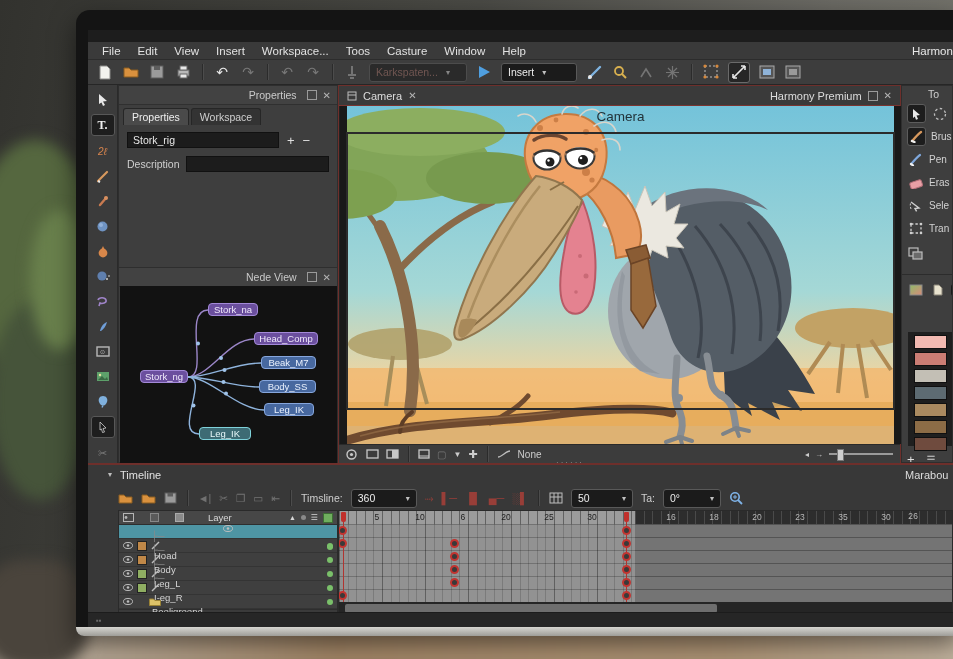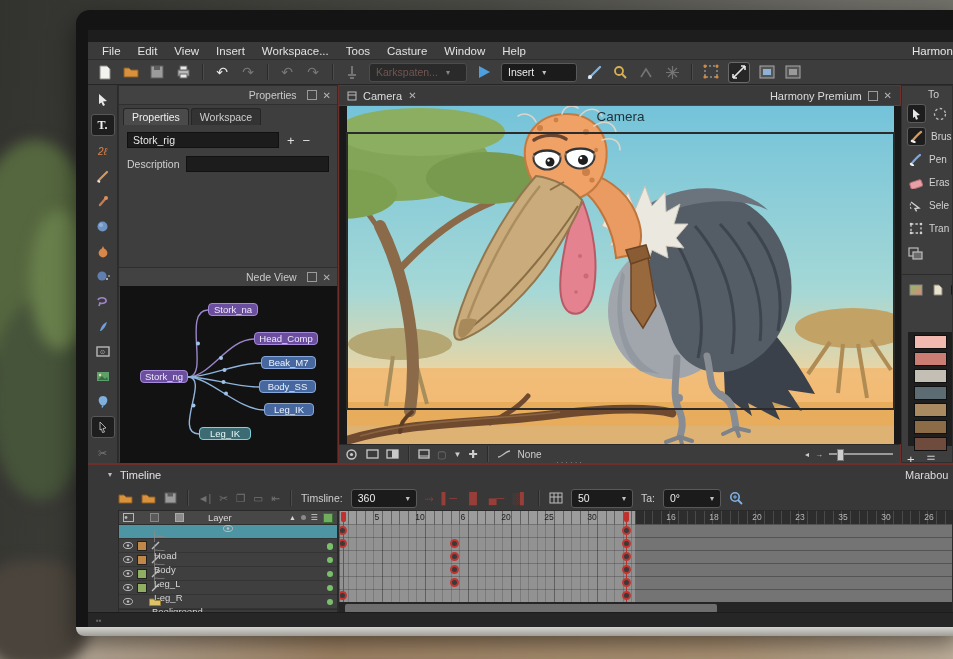--- a/index.html
+++ b/index.html
@@ -816,21 +816,21 @@
             <span class="rlab" style="left: 209.9px; color: rgb(30, 30, 30);">25</span>
             <span class="rlab" style="left: 252.9px; color: rgb(30, 30, 30);">30</span>
           </div>
         <div id="ruler-dark">
             <span class="rlab" style="left: 36px; color: rgb(184, 184, 184);">16</span>
             <span class="rlab" style="left: 79px; color: rgb(184, 184, 184);">18</span>
             <span class="rlab" style="left: 122px; color: rgb(184, 184, 184);">20</span>
             <span class="rlab" style="left: 165px; color: rgb(184, 184, 184);">23</span>
             <span class="rlab" style="left: 208px; color: rgb(184, 184, 184);">35</span>
             <span class="rlab" style="left: 251px; color: rgb(184, 184, 184);">30</span>
-            <span class="rlab" style="left: 294px; color: rgb(184, 184, 184);">26</span>
+            <span class="rlab" style="left: 278px; color: rgb(184, 184, 184); font-family: Liberation Mono, monospace;">26</span>
           </div>
         <div id="rows-light"></div>
         <div id="rows-dark"></div>
         <div id="kf-layer" style="position:absolute;left:0;top:0;width:615px;height:91px;">
             <div class="phline" style="left: 3.5px;"></div>
             <div class="phpin" style="left: 1.5px;"></div>
             <div class="phline" style="left: 287.3px;"></div>
             <div class="phpin" style="left: 285.3px;"></div>
             <div class="kf" style="left: -1px; top: 15px;"></div>
             <div class="kf" style="left: -1px; top: 28px;"></div>

